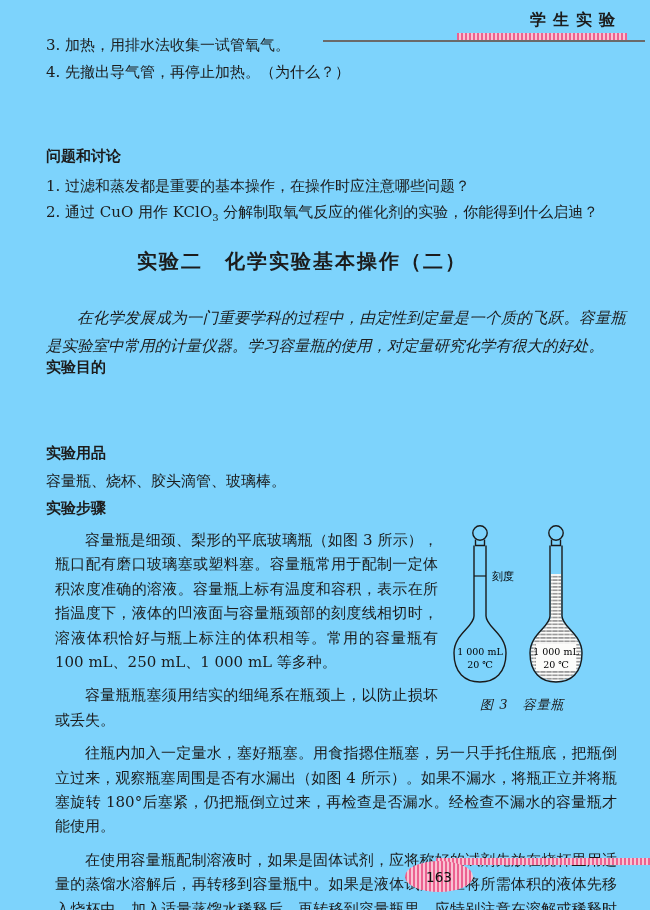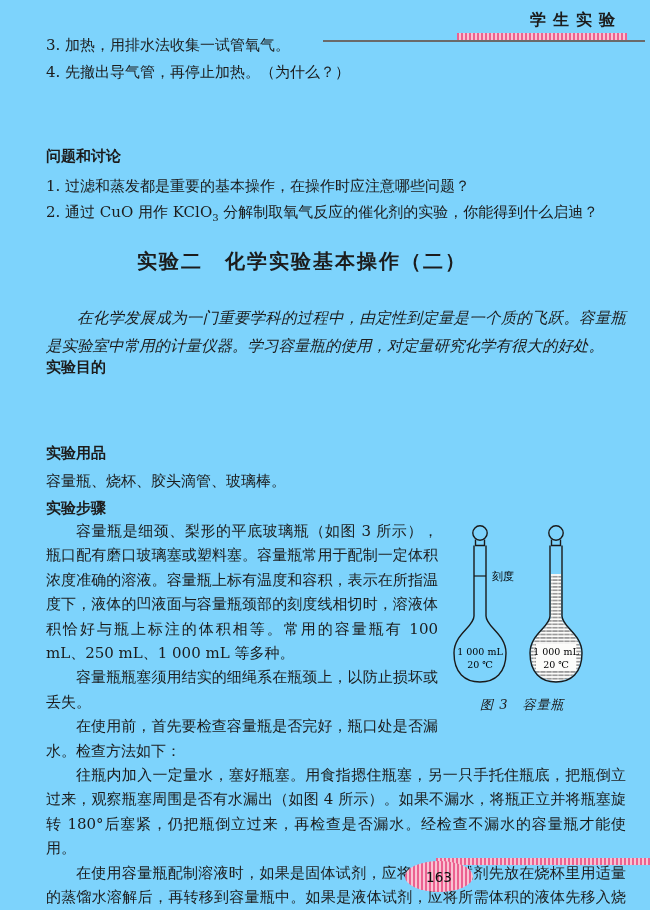--- a/index.html
+++ b/index.html
@@ -56,21 +56,21 @@
   .intro {
     top:304px; line-height:28px; font-size:15.5px;
     font-style:italic; text-indent:2em; text-align:justify;
   }
   .purpose  { top:357px; }
   .materials{ top:436px;margin-top:7px; }
   .sect-body { margin-top:5px; line-height:24px; }
   
   .steps { top:498px; }
   .steps p {
-    margin:0; text-indent:2em; text-align:justify;
+    margin:9px; text-indent:2em; text-align:justify;
     line-height:24.4px; font-size:15px;
   }
   .flask-figure {
     float:right; width:178px; margin:4px 0 21px 10px; padding:0;
   }
   .flask-figure svg { display:block; margin-left:2px; font-family:inherit; }
   .flask-figure figcaption {
     margin-top:3px; padding-left:32px;
     font-size:13px; letter-spacing:1px;font-style:italic;
   }
@@ -151,21 +151,20 @@
 
         <rect x="86" y="121" width="40" height="27" fill="#fcfcfa"></rect>
         <text x="106" y="132" text-anchor="middle" font-size="9.5">1 000 mL</text>
         <text x="106" y="145" text-anchor="middle" font-size="9.5">20 ℃</text>
       </svg>
       <figcaption>图 3　容量瓶</figcaption>
     </figure>
 
     <p>容量瓶是细颈、梨形的平底玻璃瓶（如图 3 所示），瓶口配有磨口玻璃塞或塑料塞。容量瓶常用于配制一定体积浓度准确的溶液。容量瓶上标有温度和容积，表示在所指温度下，液体的凹液面与容量瓶颈部的刻度线相切时，溶液体积恰好与瓶上标注的体积相等。常用的容量瓶有 100 mL、250 mL、1 000 mL 等多种。</p>
     <p>容量瓶瓶塞须用结实的细绳系在瓶颈上，以防止损坏或丢失。</p>
-    <p>在使用前，首先要检查容量瓶是否完好，瓶口处是否漏水。检查方法如下：</p>
     <p>往瓶内加入一定量水，塞好瓶塞。用食指摁住瓶塞，另一只手托住瓶底，把瓶倒立过来，观察瓶塞周围是否有水漏出（如图 4 所示）。如果不漏水，将瓶正立并将瓶塞旋转 180°后塞紧，仍把瓶倒立过来，再检查是否漏水。经检查不漏水的容量瓶才能使用。</p>
     <p>在使用容量瓶配制溶液时，如果是固体试剂，应将称好的试剂先放在烧杯里用适量的蒸馏水溶解后，再转移到容量瓶中。如果是液体试剂，应将所需体积的液体先移入烧杯中，加入适量蒸馏水稀释后，再转移到容量瓶里。应特别注意在溶解或稀释时有明显的热量变化，</p>
   </div>
 
   <div class="footer-stripe stripes"></div>
   <div class="page-oval stripes">
     <span>163</span>
   </div>
 
 </div>

